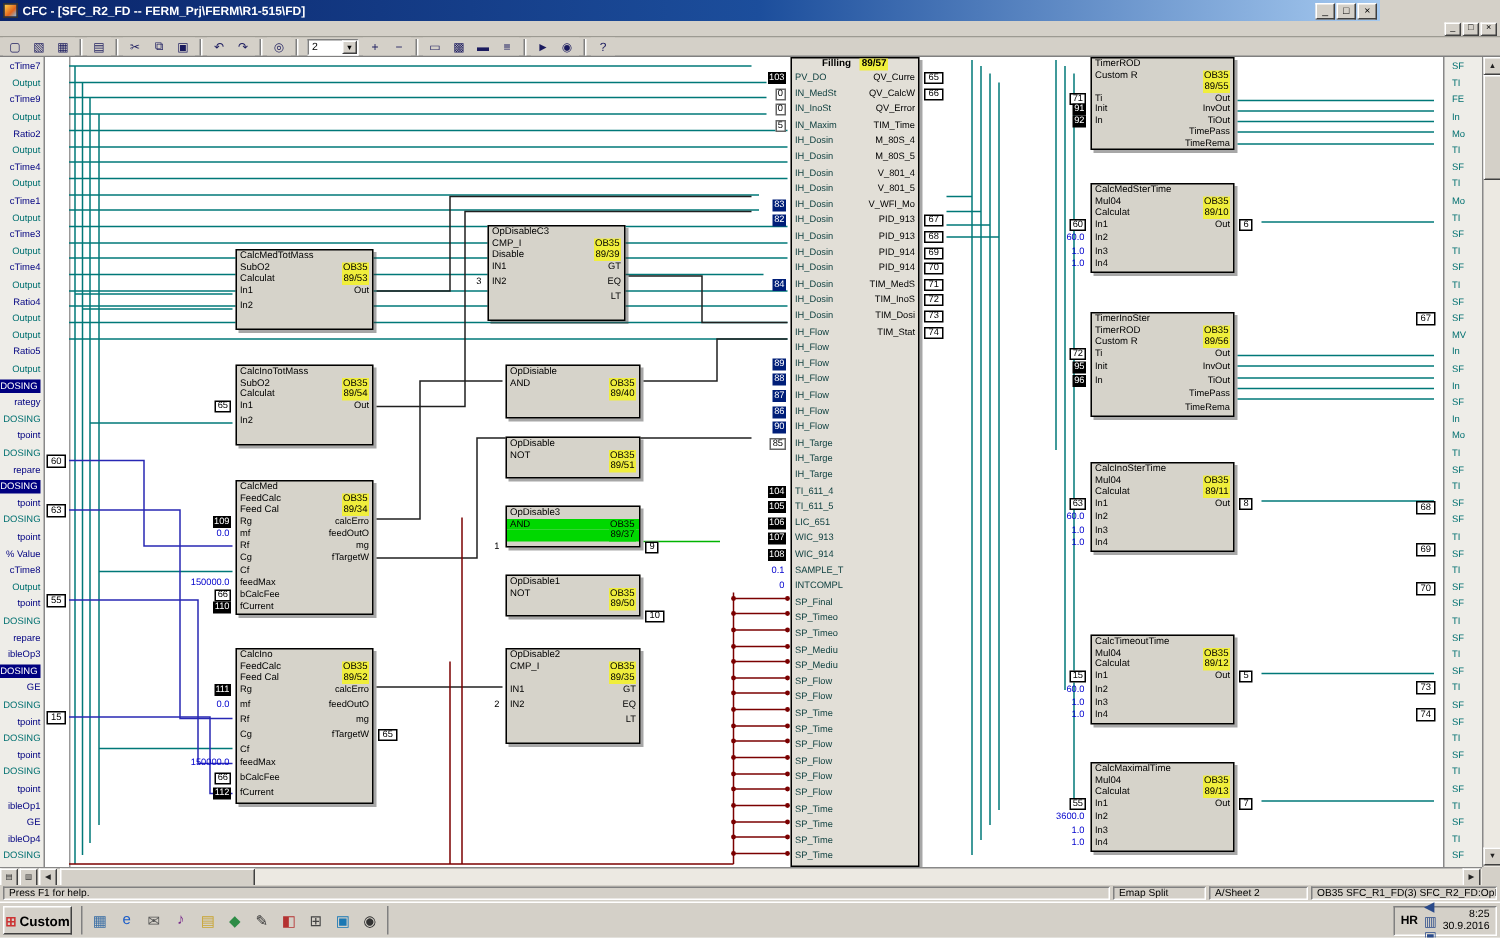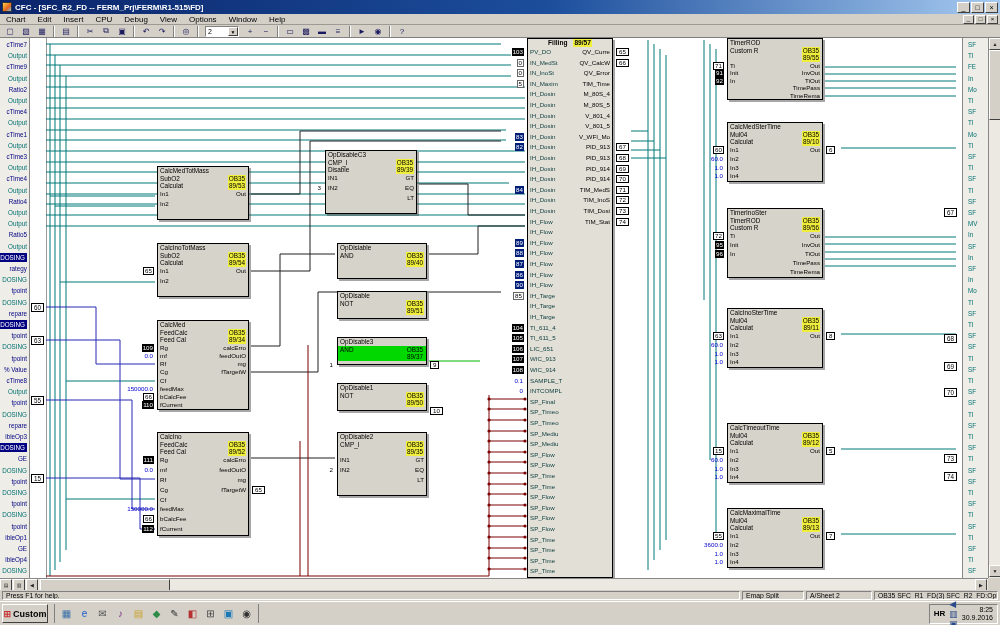--- a/index.html
+++ b/index.html
@@ -1,17 +1,17 @@
 <!DOCTYPE html>
 <html><head>
 <meta charset="utf-8">
 <style>
 *{margin:0;padding:0;box-sizing:border-box}
 body{width:1000px;height:625px;position:relative;overflow:hidden;background:#d4d0c8;font-family:"Liberation Sans",sans-serif}
-#titlebar{position:absolute;left:0;top:0;width:1000px;height:14px;background:linear-gradient(90deg,#0a246a,#1c4e9c 55%,#a6caf0);display:flex;align-items:center;padding:0 2px;z-index:10}
+#titlebar{position:absolute;left:0;top:0;width:920px;height:14px;background:linear-gradient(90deg,#0a246a,#1c4e9c 55%,#a6caf0);display:flex;align-items:center;padding:0 2px;z-index:10}
 #app-icon{width:10px;height:10px;background:linear-gradient(135deg,#ffd24a,#e0641e 60%,#7ec0ee);border:1px solid #333;margin-right:3px}
 #title-text{color:#fff;font-size:8px;font-weight:bold;white-space:nowrap}
 #win-buttons{margin-left:auto;display:flex;gap:1px}
 .wb{width:13px;height:11px;background:#d4d0c8;border:1px solid;border-color:#fff #404040 #404040 #fff;font-size:7px;line-height:9px;text-align:center;color:#000}
 #menubar{position:absolute;left:0;top:14px;width:1000px;height:11px;background:#d4d0c8;border-bottom:1px solid #9c9a92;display:flex;align-items:center;z-index:10}
 .mi{font-size:8px;padding:0 6px;color:#000}
 #mdi-buttons{margin-left:auto;display:flex;gap:1px;padding-right:2px}
 .mb3{width:11px;height:9px;background:#d4d0c8;border:1px solid;border-color:#fff #404040 #404040 #fff;font-size:6px;line-height:7px;text-align:center}
 #toolbar{position:absolute;left:0;top:25px;width:1000px;height:13px;background:#d4d0c8;border-bottom:1px solid #808080;display:flex;align-items:center;padding-left:2px;z-index:10}
 #toolbar-items{display:flex;align-items:center;height:13px}
@@ -80,31 +80,20 @@
   <div id="app-icon"></div>
   <div id="title-text">CFC - [SFC_R2_FD -- FERM_Prj\FERM\R1-515\FD]</div>
   <div id="win-buttons">
       <div class="wb">_</div>
       <div class="wb">□</div>
       <div class="wb">×</div>
     </div>
 </div>
 
 <div id="menubar">
-  <div id="menu-items" style="display:flex">
-      <div class="mi">Chart</div>
-      <div class="mi">Edit</div>
-      <div class="mi">Insert</div>
-      <div class="mi">CPU</div>
-      <div class="mi">Debug</div>
-      <div class="mi">View</div>
-      <div class="mi">Options</div>
-      <div class="mi">Window</div>
-      <div class="mi">Help</div>
-    </div>
   <div id="mdi-buttons">
       <div class="mb3">_</div>
       <div class="mb3">□</div>
       <div class="mb3">×</div>
     </div>
 </div>
 
 <div id="toolbar">
   <div id="toolbar-items">
       <div class="tbtn">▢</div>

